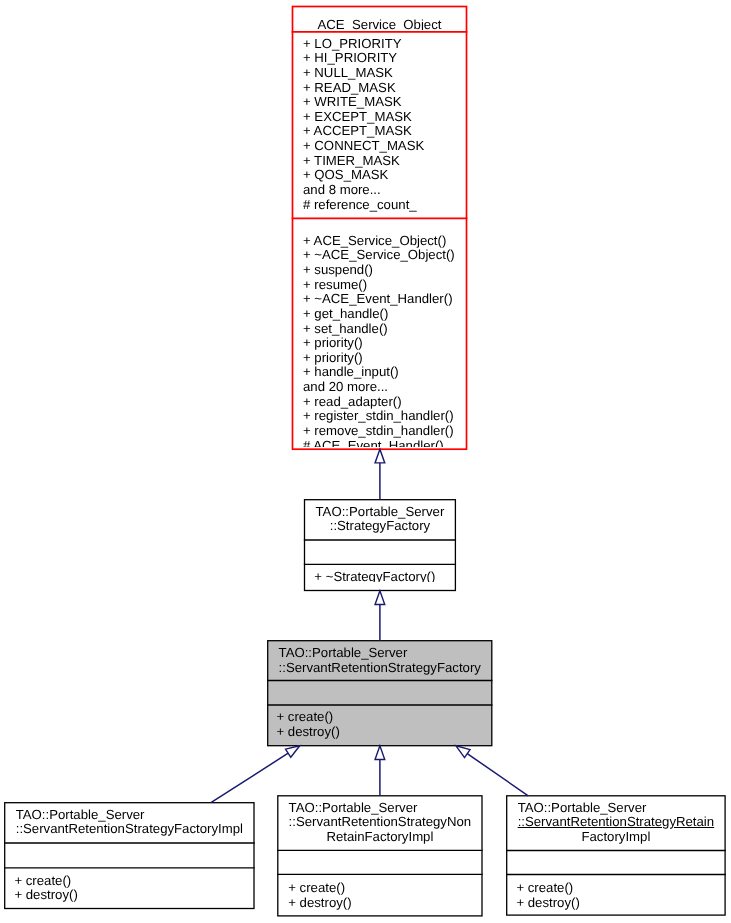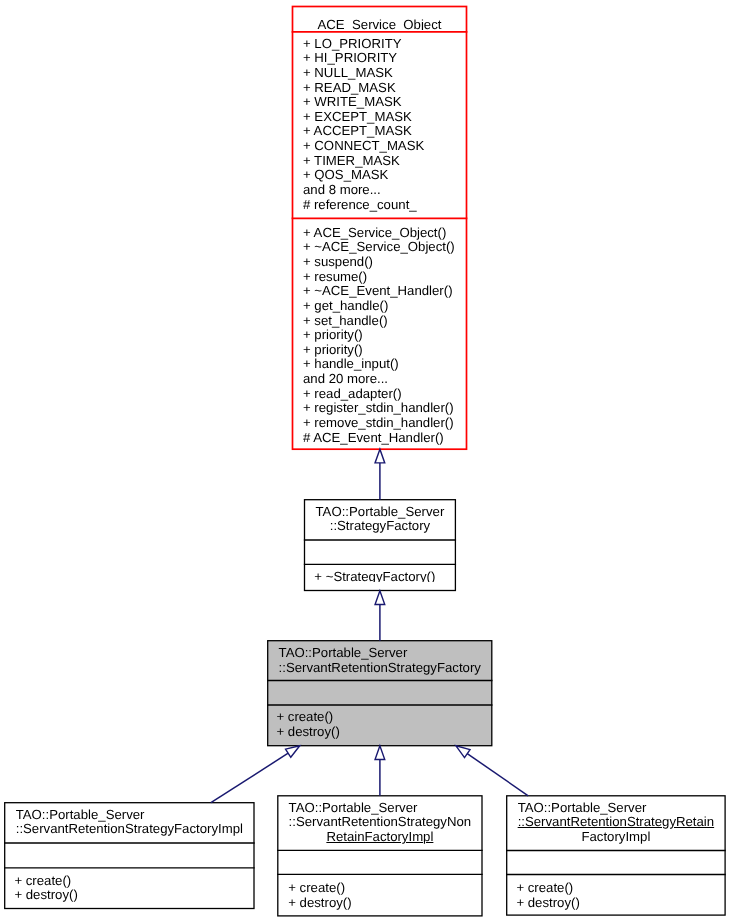--- a/index.html
+++ b/index.html
@@ -54,21 +54,21 @@
         <div class="row">+ READ_MASK</div>
         <div class="row">+ WRITE_MASK</div>
         <div class="row">+ EXCEPT_MASK</div>
         <div class="row">+ ACCEPT_MASK</div>
         <div class="row">+ CONNECT_MASK</div>
         <div class="row">+ TIMER_MASK</div>
         <div class="row">+ QOS_MASK</div>
         <div class="row">and 8 more...</div>
         <div class="row"># reference_count_</div>
       </div>
-      <div class="sect ops" style="height: 229.95px; font-size: 13.2px; line-height: 14.64px; padding-left: 11.35px; padding-top: 9px;">
+      <div class="sect ops" style="height: 229.95px; font-size: 13.2px; line-height: 14.64px; padding-left: 11.35px; padding-top: 17px;">
         <div class="row">+ ACE_Service_Object()</div>
         <div class="row">+ ~ACE_Service_Object()</div>
         <div class="row">+ suspend()</div>
         <div class="row">+ resume()</div>
         <div class="row">+ ~ACE_Event_Handler()</div>
         <div class="row">+ get_handle()</div>
         <div class="row">+ set_handle()</div>
         <div class="row">+ priority()</div>
         <div class="row">+ priority()</div>
         <div class="row">+ handle_input()</div>
@@ -115,21 +115,21 @@
       <div class="sect ops" style="height: 39.95px; font-size: 13.2px; line-height: 14.64px; padding-left: 10.35px; padding-top: 6.95px;">
         <div class="row">+ create()</div>
         <div class="row">+ destroy()</div>
       </div>
     </div>
     <div class="node" style="left: 277.15px; top: 795.15px; width: 205.5px; height: 121.4px;">
       <div class="sect title" style="height: 53.95px; font-size: 13.2px; line-height: 14.64px; padding-top: 5.6px;">
         <div class="title-block" style="display: table; margin: 0px auto;">
           <div class="row" style="text-align: left;">TAO::Portable_Server</div>
           <div class="row" style="text-align: center;">::ServantRetentionStrategyNon</div>
-          <div class="row" style="text-align: center; text-decoration: underline;">RetainFactoryImpl</div>
+          <div class="row" style="text-align: center;">RetainFactoryImpl</div>
         </div>
       </div>
       <div class="sect attrs" style="height: 24px; font-size: 13.2px; line-height: 14.64px; padding-left: 11.1px; padding-top: 2.45px;"></div>
       <div class="sect ops" style="height: 40.85px; font-size: 13.2px; line-height: 14.64px; padding-left: 11.1px; padding-top: 8.05px;">
         <div class="row">+ create()</div>
         <div class="row">+ destroy()</div>
       </div>
     </div>
     <div class="node" style="left: 506.05px; top: 795.15px; width: 219.7px; height: 120.6px;">
       <div class="sect title" style="height: 54.05px; font-size: 13.2px; line-height: 14.64px; padding-top: 5.6px;">

